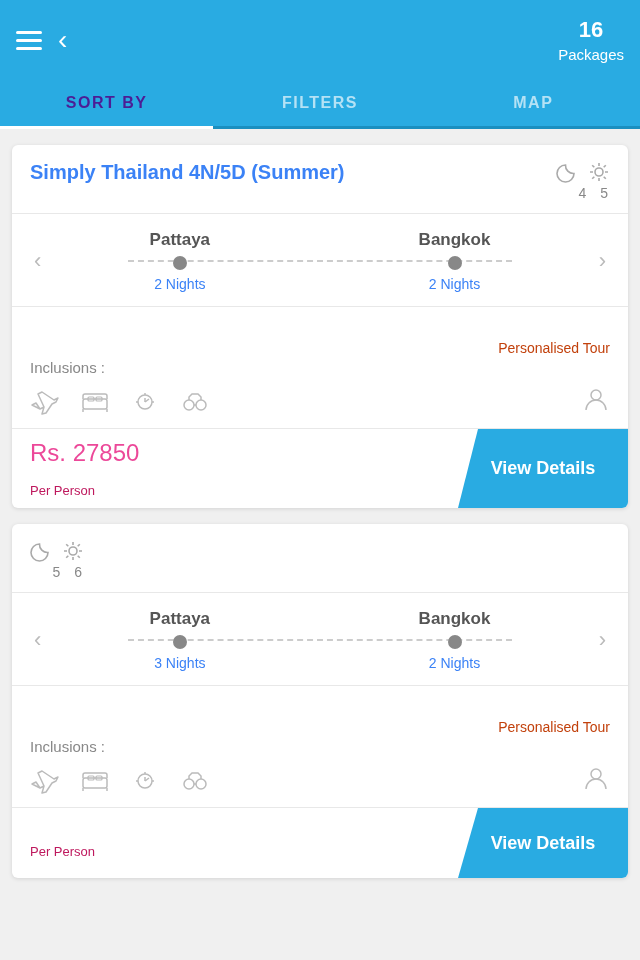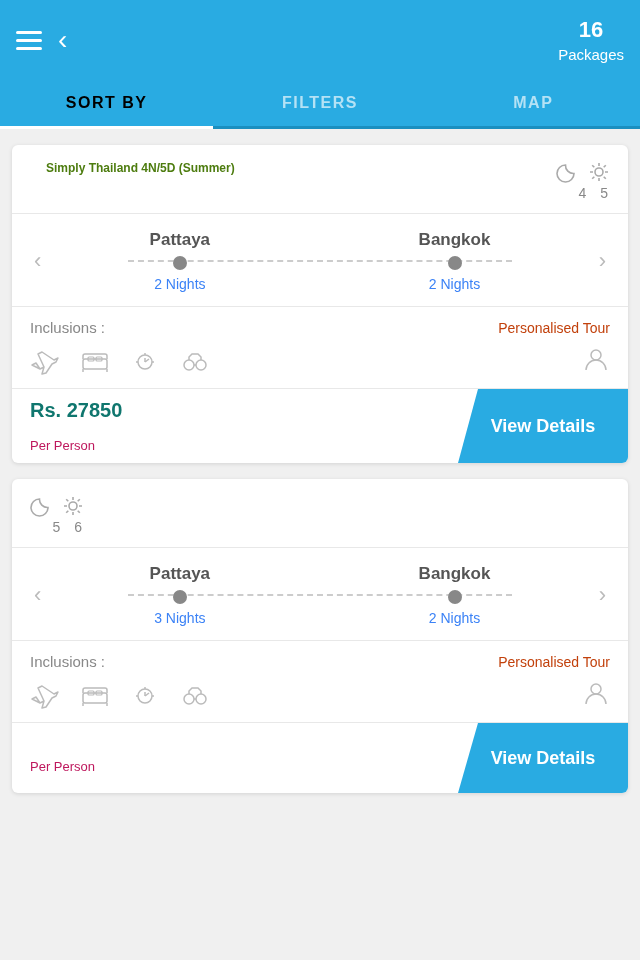--- a/index.html
+++ b/index.html
@@ -75,21 +75,21 @@
       text-align: center;
       padding: 14px 0;
       color: rgba(255,255,255,0.65);
       font-size: 16px;
       font-weight: 700;
       letter-spacing: 1.5px;
       cursor: pointer;
       position: relative;
     }
     .tab-item.active {
-      color: #000000;
+      color: #4c1d95;
     }
     .tab-item.active::after {
       content: '';
       position: absolute;
       bottom: -3px;
       left: 0;
       right: 0;
       height: 3px;
       background: white;
     }
@@ -110,25 +110,24 @@
 
     
     .card-header {
       padding: 16px 18px 12px;
       display: flex;
       align-items: flex-start;
       justify-content: space-between;
       border-bottom: 1px solid #e8e8e8;
     }
     .card-title {
-      font-size: 12px;
+      font-size: 20px;
       font-weight: 600;
-      color: #4d7c0f;
+      color: #3b82f6;
       flex: 1;
-      margin-left: 16px;
     }
     .night-day-info {
       display: flex;
       flex-direction: column;
       align-items: flex-end;
       gap: 2px;
     }
     .nd-icons {
       display: flex;
       gap: 10px;
@@ -205,20 +204,21 @@
     }
     .inclusions-header {
       display: flex;
       justify-content: space-between;
       align-items: center;
       margin-bottom: 10px;
     }
     .inclusions-label {
       font-size: 15px;
       color: #888;
+      margin-top: 40px;
     }
     .personalised-label {
       font-size: 14px;
       color: #c2410c;
     }
     .inclusion-icons {
       display: flex;
       align-items: center;
       gap: 20px;
     }
@@ -234,23 +234,23 @@
       min-height: 70px;
     }
     .price-section {
       flex: 1;
       display: flex;
       flex-direction: column;
       justify-content: center;
       padding: 10px 18px;
     }
     .price-amount {
-      font-size: 20px;
-      font-weight: 700;
-      color: #0f766e;
+      font-size: 24px;
+      font-weight: 400;
+      color: #ec4899;
     }
     .price-label {
       font-size: 13px;
       color: #be185d;
       margin-top: 16px;
     }
     .view-details-btn {
       background: #29abe2;
       color: white;
       font-size: 18px;

